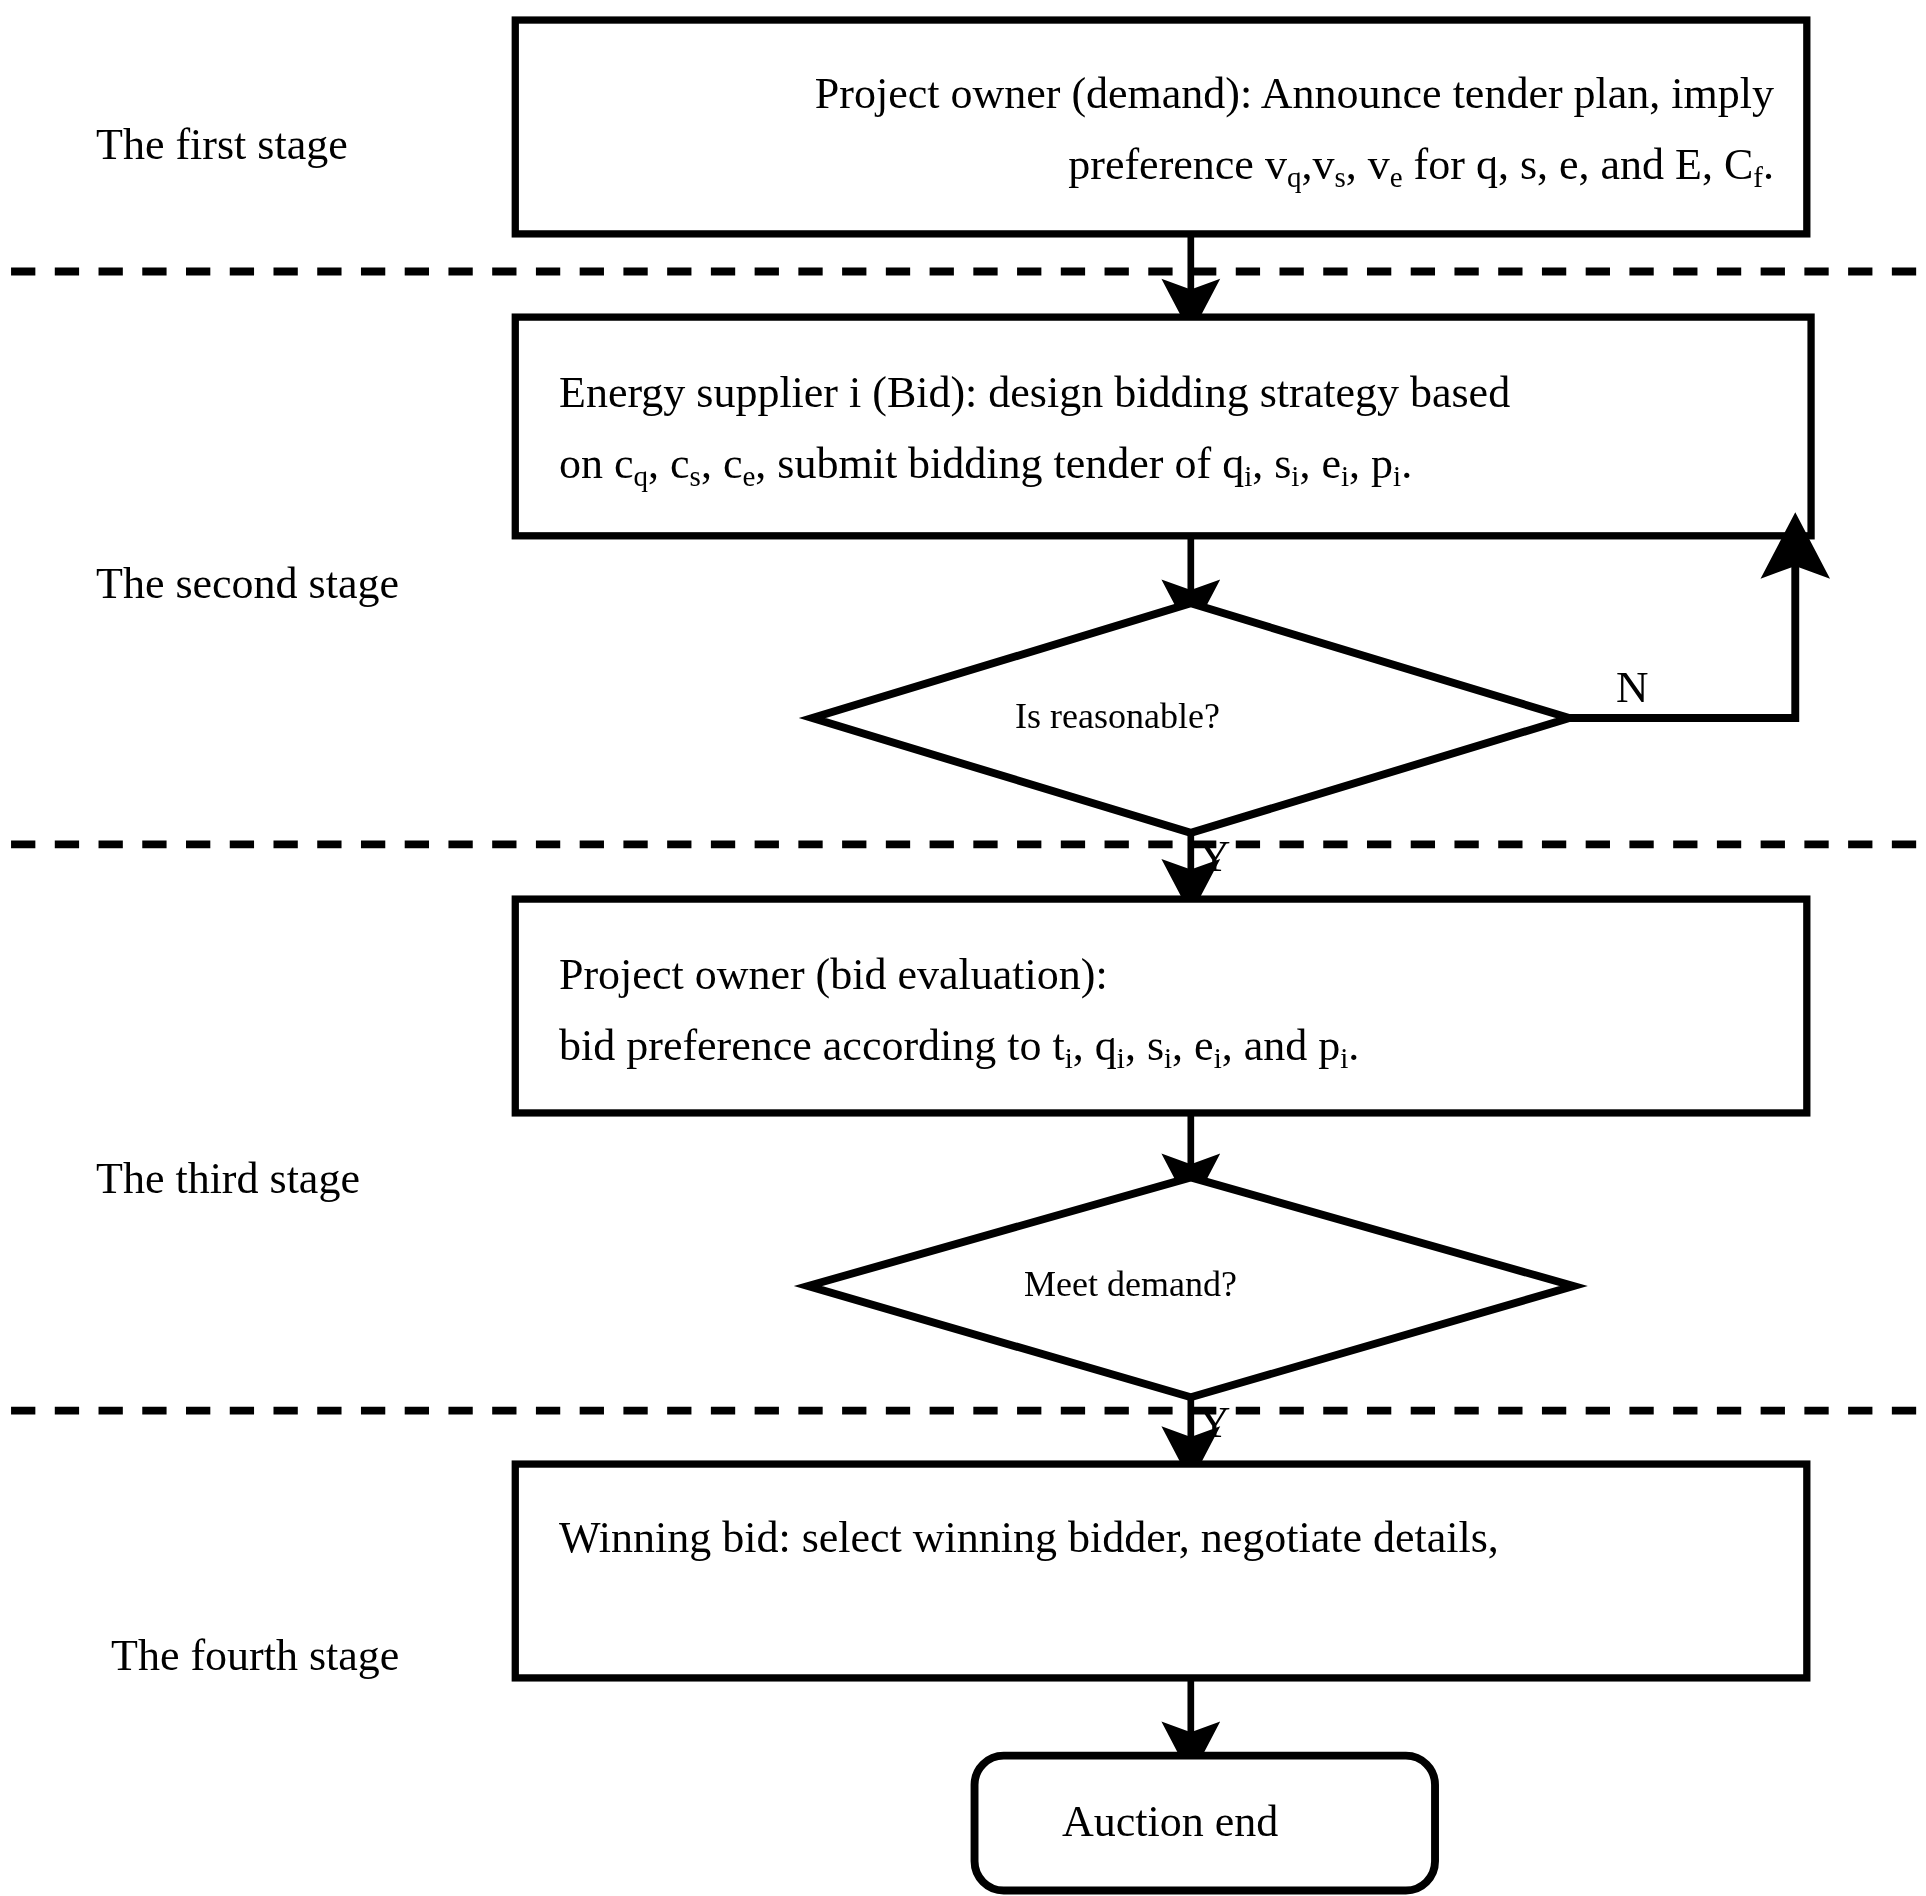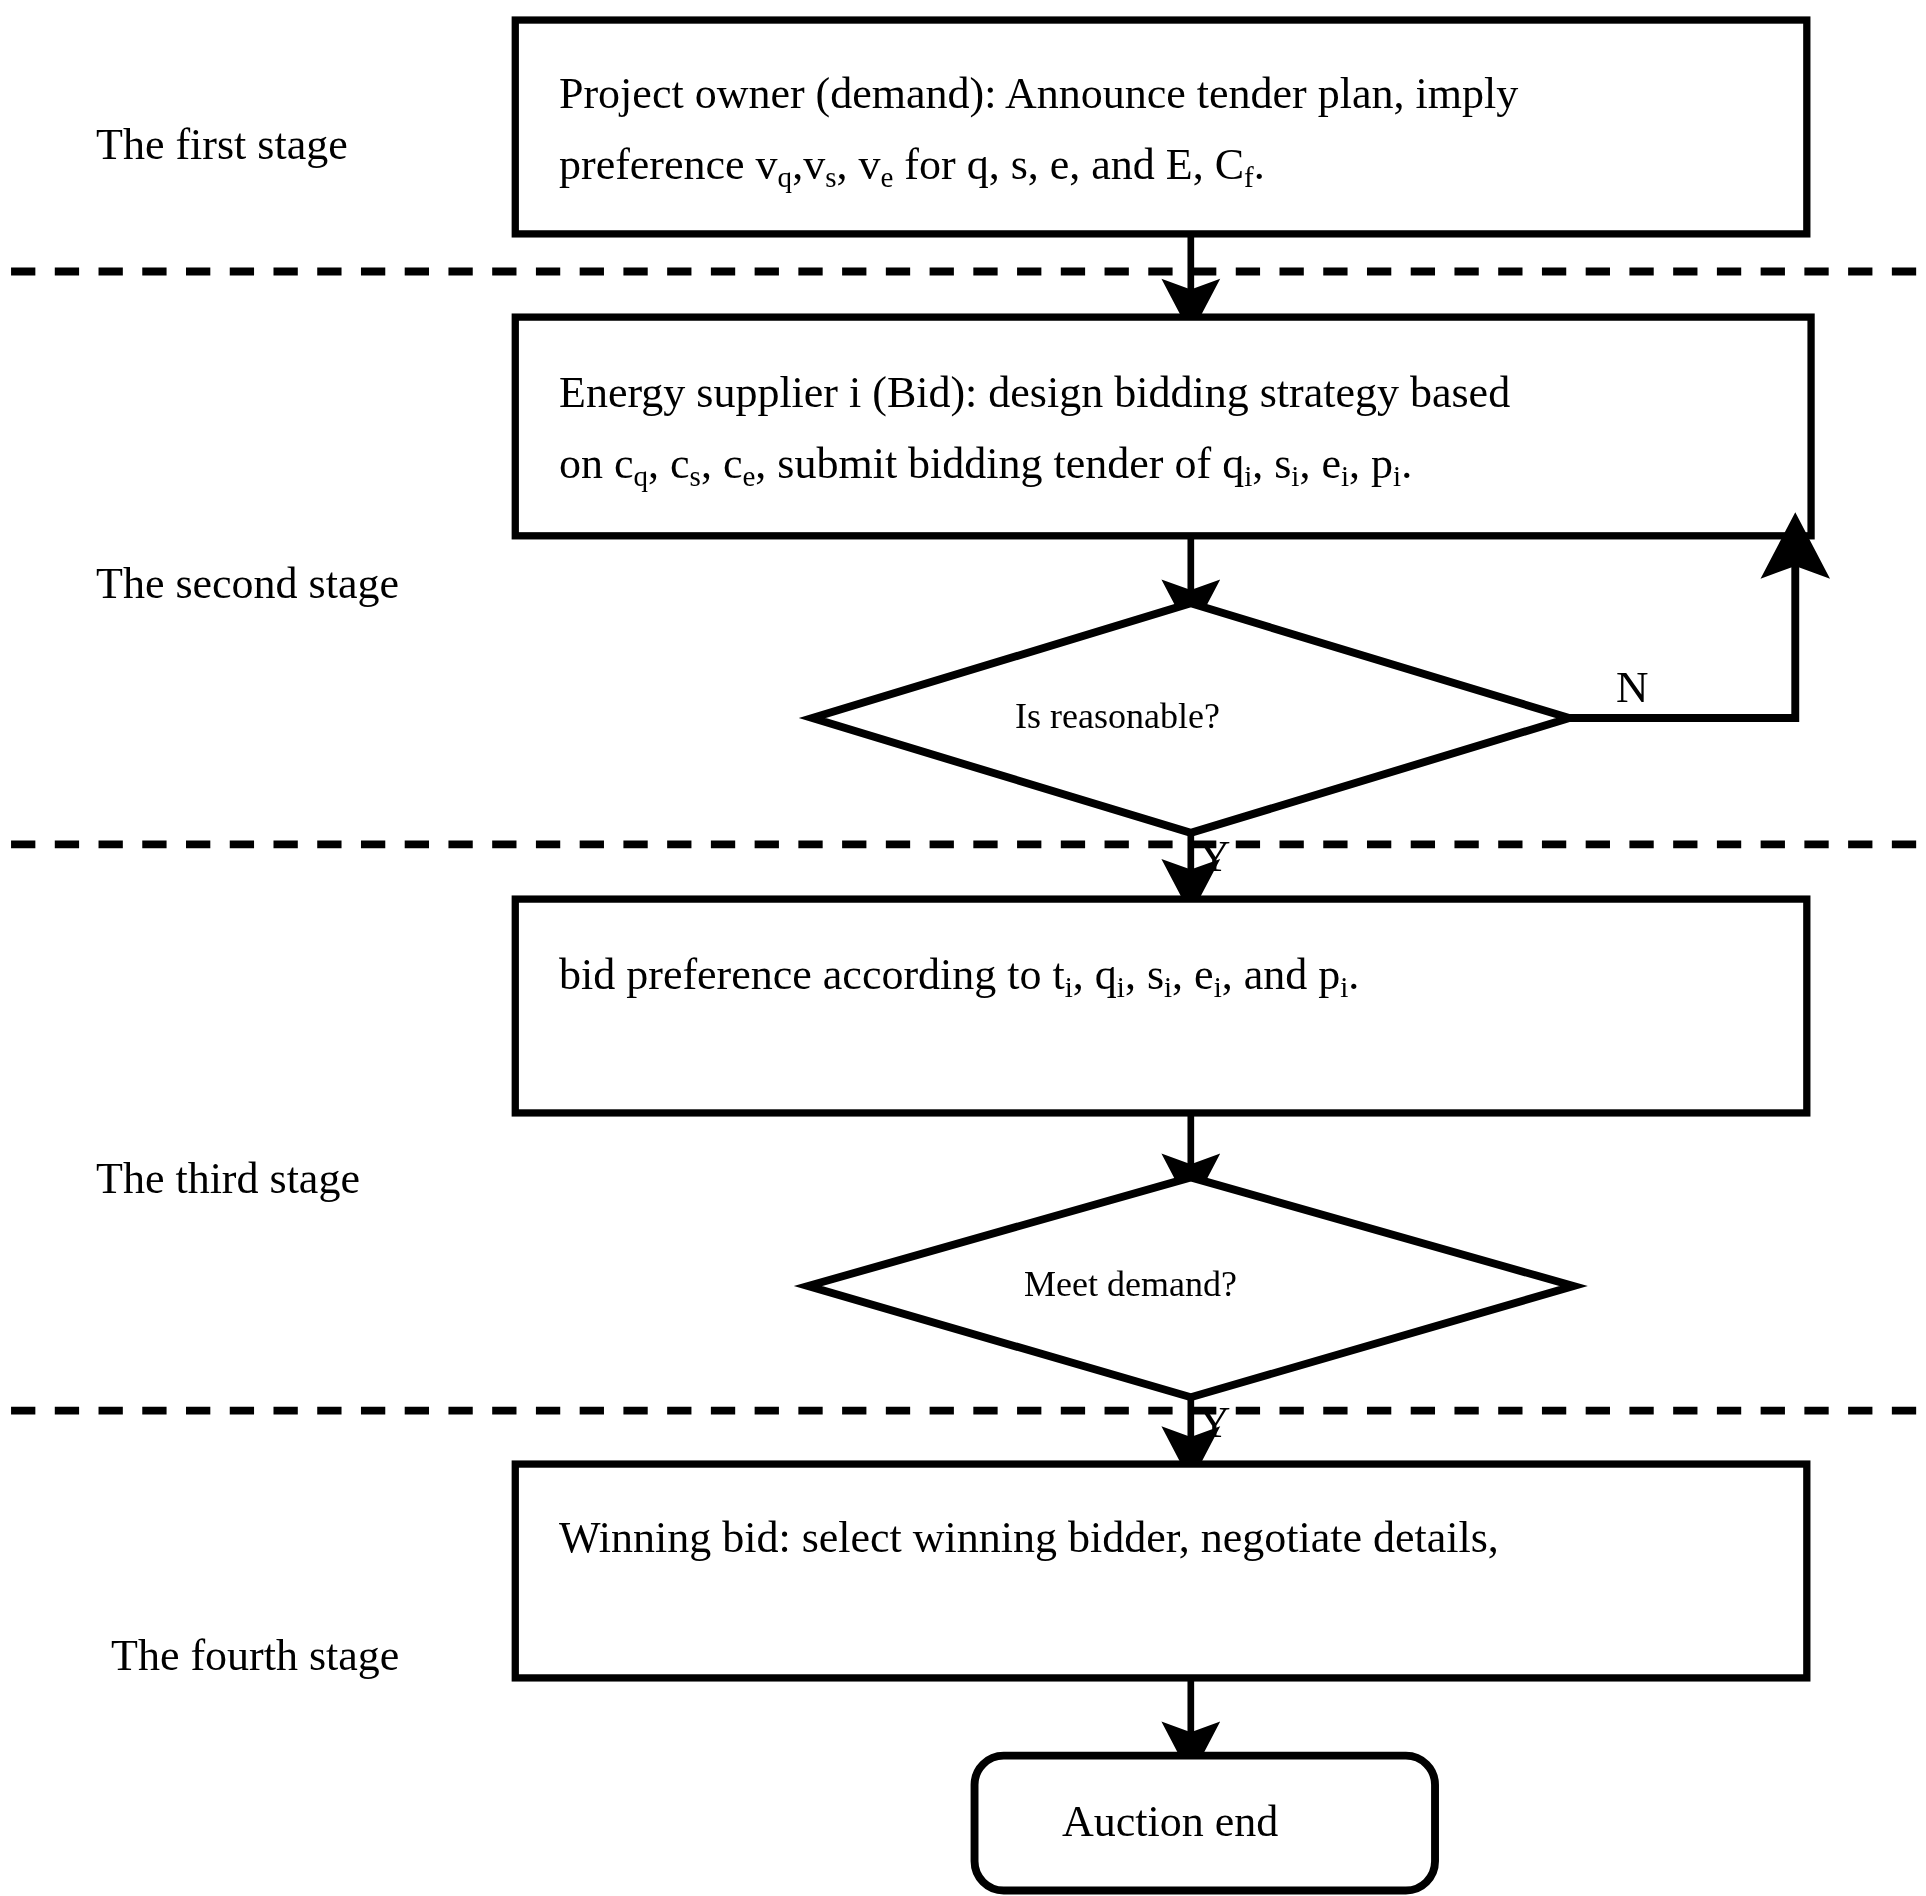--- a/index.html
+++ b/index.html
@@ -98,31 +98,32 @@
     <line x1="1960" y1="2766" x2="1960" y2="2880" stroke="#000000" stroke-width="11" marker-end="url(#arrowhead)"></line>
 
     <rect x="1604" y="2890" width="758" height="222" rx="48" ry="48" fill="#ffffff" stroke="#000000" stroke-width="13"></rect>
   </svg>
 
   <div class="txt stage-label" style="left:96px; top:123px;">The first stage</div>
   <div class="txt stage-label" style="left:96px; top:562px;">The second stage</div>
   <div class="txt stage-label" style="left:96px; top:1157px;">The third stage</div>
   <div class="txt stage-label" style="left:96px; top:1634px;margin-left:15px;">The fourth stage</div>
 
-  <div class="txt box-text" style="left:559px; top:58px; width:1215px;">
+  <div class="txt box-text" style="left:559px; top:58px; width:1215px;text-align:right;">
     <span class="ln"><span>Project owner (demand): Announce tender plan, imply</span></span>
     <span class="ln"><span>preference v</span><sub>q</sub><span>,v</span><sub>s</sub><span>,  v</span><sub>e</sub><span>  for  q,  s,  e, and E,  C</span><sub>f</sub><span>.</span></span>
   </div>
 
   <div class="txt box-text" style="left:559px; top:357px; width:1227px;">
     <span class="ln"><span>Energy supplier  i  (Bid): design bidding strategy based</span></span>
     <span class="ln"><span>on  c</span><sub>q</sub><span>,  c</span><sub>s</sub><span>,  c</span><sub>e</sub><span>, submit bidding tender of  q</span><sub>i</sub><span>,  s</span><sub>i</sub><span>,  e</span><sub>i</sub><span>,  p</span><sub>i</sub><span>.</span></span>
   </div>
 
   <div class="txt box-text" style="left:559px; top:939px; width:1215px;">
+    <span class="ln"><span>Project owner (bid evaluation):</span></span>
     <span class="ln"><span>bid preference according to  t</span><sub>i</sub><span>,  q</span><sub>i</sub><span>,  s</span><sub>i</sub><span>,  e</span><sub>i</sub><span>, and  p</span><sub>i</sub><span>.</span></span>
   </div>
 
   <div class="txt box-text" style="left:559px; top:1502px; width:1215px;">
     <span class="ln"><span>Winning bid: select winning bidder,  negotiate details,</span></span>
   </div>
 
   <div class="txt diamond-text" style="left:1015px; top:698px;">Is reasonable?</div>
   <div class="txt diamond-text" style="left:1024px; top:1266px;">Meet demand?</div>
 

